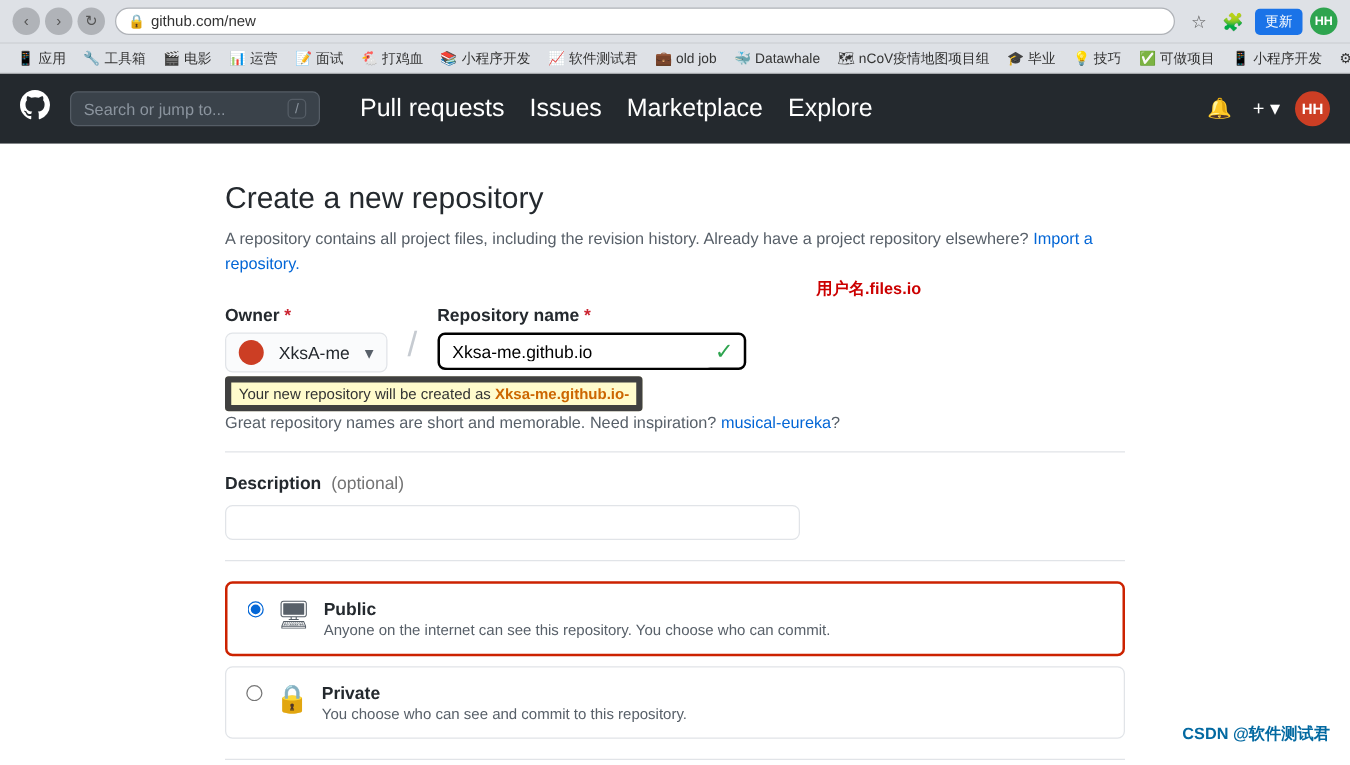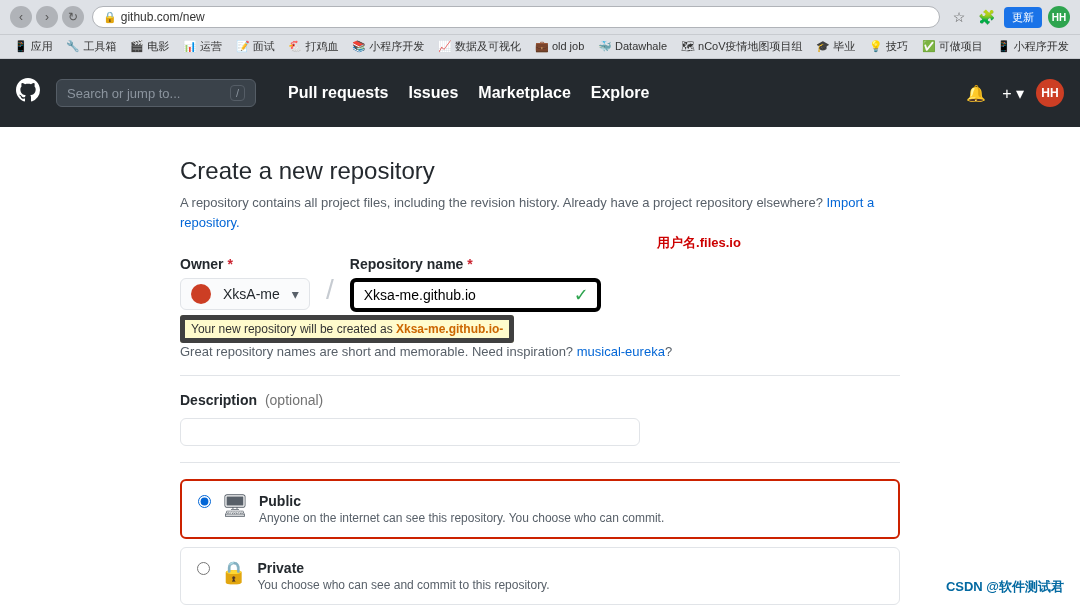--- a/index.html
+++ b/index.html
@@ -44,35 +44,35 @@
     
     .bookmarks-bar {
       background: #dee1e6; padding: 3px 10px; border-bottom: 1px solid #c8cbd0;
       display: flex; gap: 6px; align-items: center; font-size: 11px; color: #333; overflow: hidden;
     }
     .bookmark-item { white-space: nowrap; cursor: pointer; padding: 1px 4px; border-radius: 3px; }
 
     
     .github-nav {
       background: #24292e; color: white; padding: 0 16px;
-      display: flex; align-items: center; gap: 16px; height: 68px;
+      display: flex; align-items: center; gap: 16px; height: 56px;
     }
     .github-logo { color: white; font-size: 24px; }
     .nav-search {
       background: #3a424a; border: 1px solid #555d66; border-radius: 6px;
       padding: 5px 10px; color: #d1d5da; font-size: 13px; width: 200px;
       display: flex; align-items: center; justify-content: space-between;
     }
     .nav-search-placeholder { color: #8b949e; font-size: 13px; }
     .nav-search-shortcut {
       border: 1px solid #555d66; border-radius: 4px; padding: 1px 5px;
       font-size: 11px; color: #8b949e;
     }
     .nav-links { display: flex; gap: 4px; margin-left: 8px; }
-    .nav-link { color: white; font-size: 16px; font-weight: 700; padding: 6px 8px; border-radius: 6px; cursor: pointer; text-decoration: none; }
+    .nav-link { color: white; font-size: 20px; font-weight: 400; padding: 6px 8px; border-radius: 6px; cursor: pointer; text-decoration: none; }
     .nav-right { margin-left: auto; display: flex; align-items: center; gap: 8px; }
     .nav-icon-btn { color: white; font-size: 16px; cursor: pointer; padding: 4px; background: none; border: none; }
     .nav-avatar { width: 28px; height: 28px; border-radius: 50%; background: #cc3e24; display: flex; align-items: center; justify-content: center; color: white; font-size: 12px; font-weight: bold; cursor: pointer; }
     h1.page-title { font-size: 24px; font-weight: 400; margin-bottom: 8px; color: #24292e; }
     .page-desc { font-size: 13px; color: #586069; margin-bottom: 24px; line-height: 1.5; }
     .page-desc a { color: #0366d6; text-decoration: none; }
     .form-group { display: flex; flex-direction: column; gap: 4px; }
     .owner-select {
       display: flex; align-items: center; gap: 6px; border: 1px solid #e1e4e8;
       border-radius: 6px; padding: 5px 10px; background: #fafbfc; cursor: pointer;
@@ -94,21 +94,21 @@
     
     .visibility-section { margin: 16px 0; }
     .visibility-option {
       display: flex; align-items: flex-start; gap: 10px; padding: 12px 16px;
       border: 1px solid #e1e4e8; border-radius: 6px; margin-bottom: 8px; cursor: pointer;
     }
     .visibility-option input[type="radio"] { margin-top: 2px; accent-color: #0366d6; }
     .visibility-text h3 { font-size: 14px; font-weight: 600; margin-bottom: 2px; }
     .visibility-text p { font-size: 12px; color: #586069; }
 
-    .red-box { border: 4px solid #000000; border-radius: 4px; }
+    .red-box { border: 2px solid #000000; border-radius: 4px; }
 
     
     .csdn-watermark {
       position: fixed; bottom: 16px; right: 16px; color: #0369a1;
       font-size: 13px; font-weight: bold;
     }
     .field-group { display: flex; flex-direction: column; }
     .field-label { font-size: 14px; font-weight: 600; margin-bottom: 6px; }
 
     
@@ -151,21 +151,21 @@
 </div>
 
 <div class="bookmarks-bar">
   <span class="bookmark-item">📱 应用</span>
   <span class="bookmark-item">🔧 工具箱</span>
   <span class="bookmark-item">🎬 电影</span>
   <span class="bookmark-item">📊 运营</span>
   <span class="bookmark-item">📝 面试</span>
   <span class="bookmark-item">🐔 打鸡血</span>
   <span class="bookmark-item">📚 小程序开发</span>
-  <span class="bookmark-item">📈 数据及可视化</span>
+  <span class="bookmark-item">📈 软件测试君</span>
   <span class="bookmark-item">💼 old job</span>
   <span class="bookmark-item">🐳 Datawhale</span>
   <span class="bookmark-item">🗺 nCoV疫情地图项目组</span>
   <span class="bookmark-item">🎓 毕业</span>
   <span class="bookmark-item">💡 技巧</span>
   <span class="bookmark-item">✅ 可做项目</span>
   <span class="bookmark-item">📱 小程序开发</span>
   <span class="bookmark-item">⚙ 技术</span>
 
 </div>

